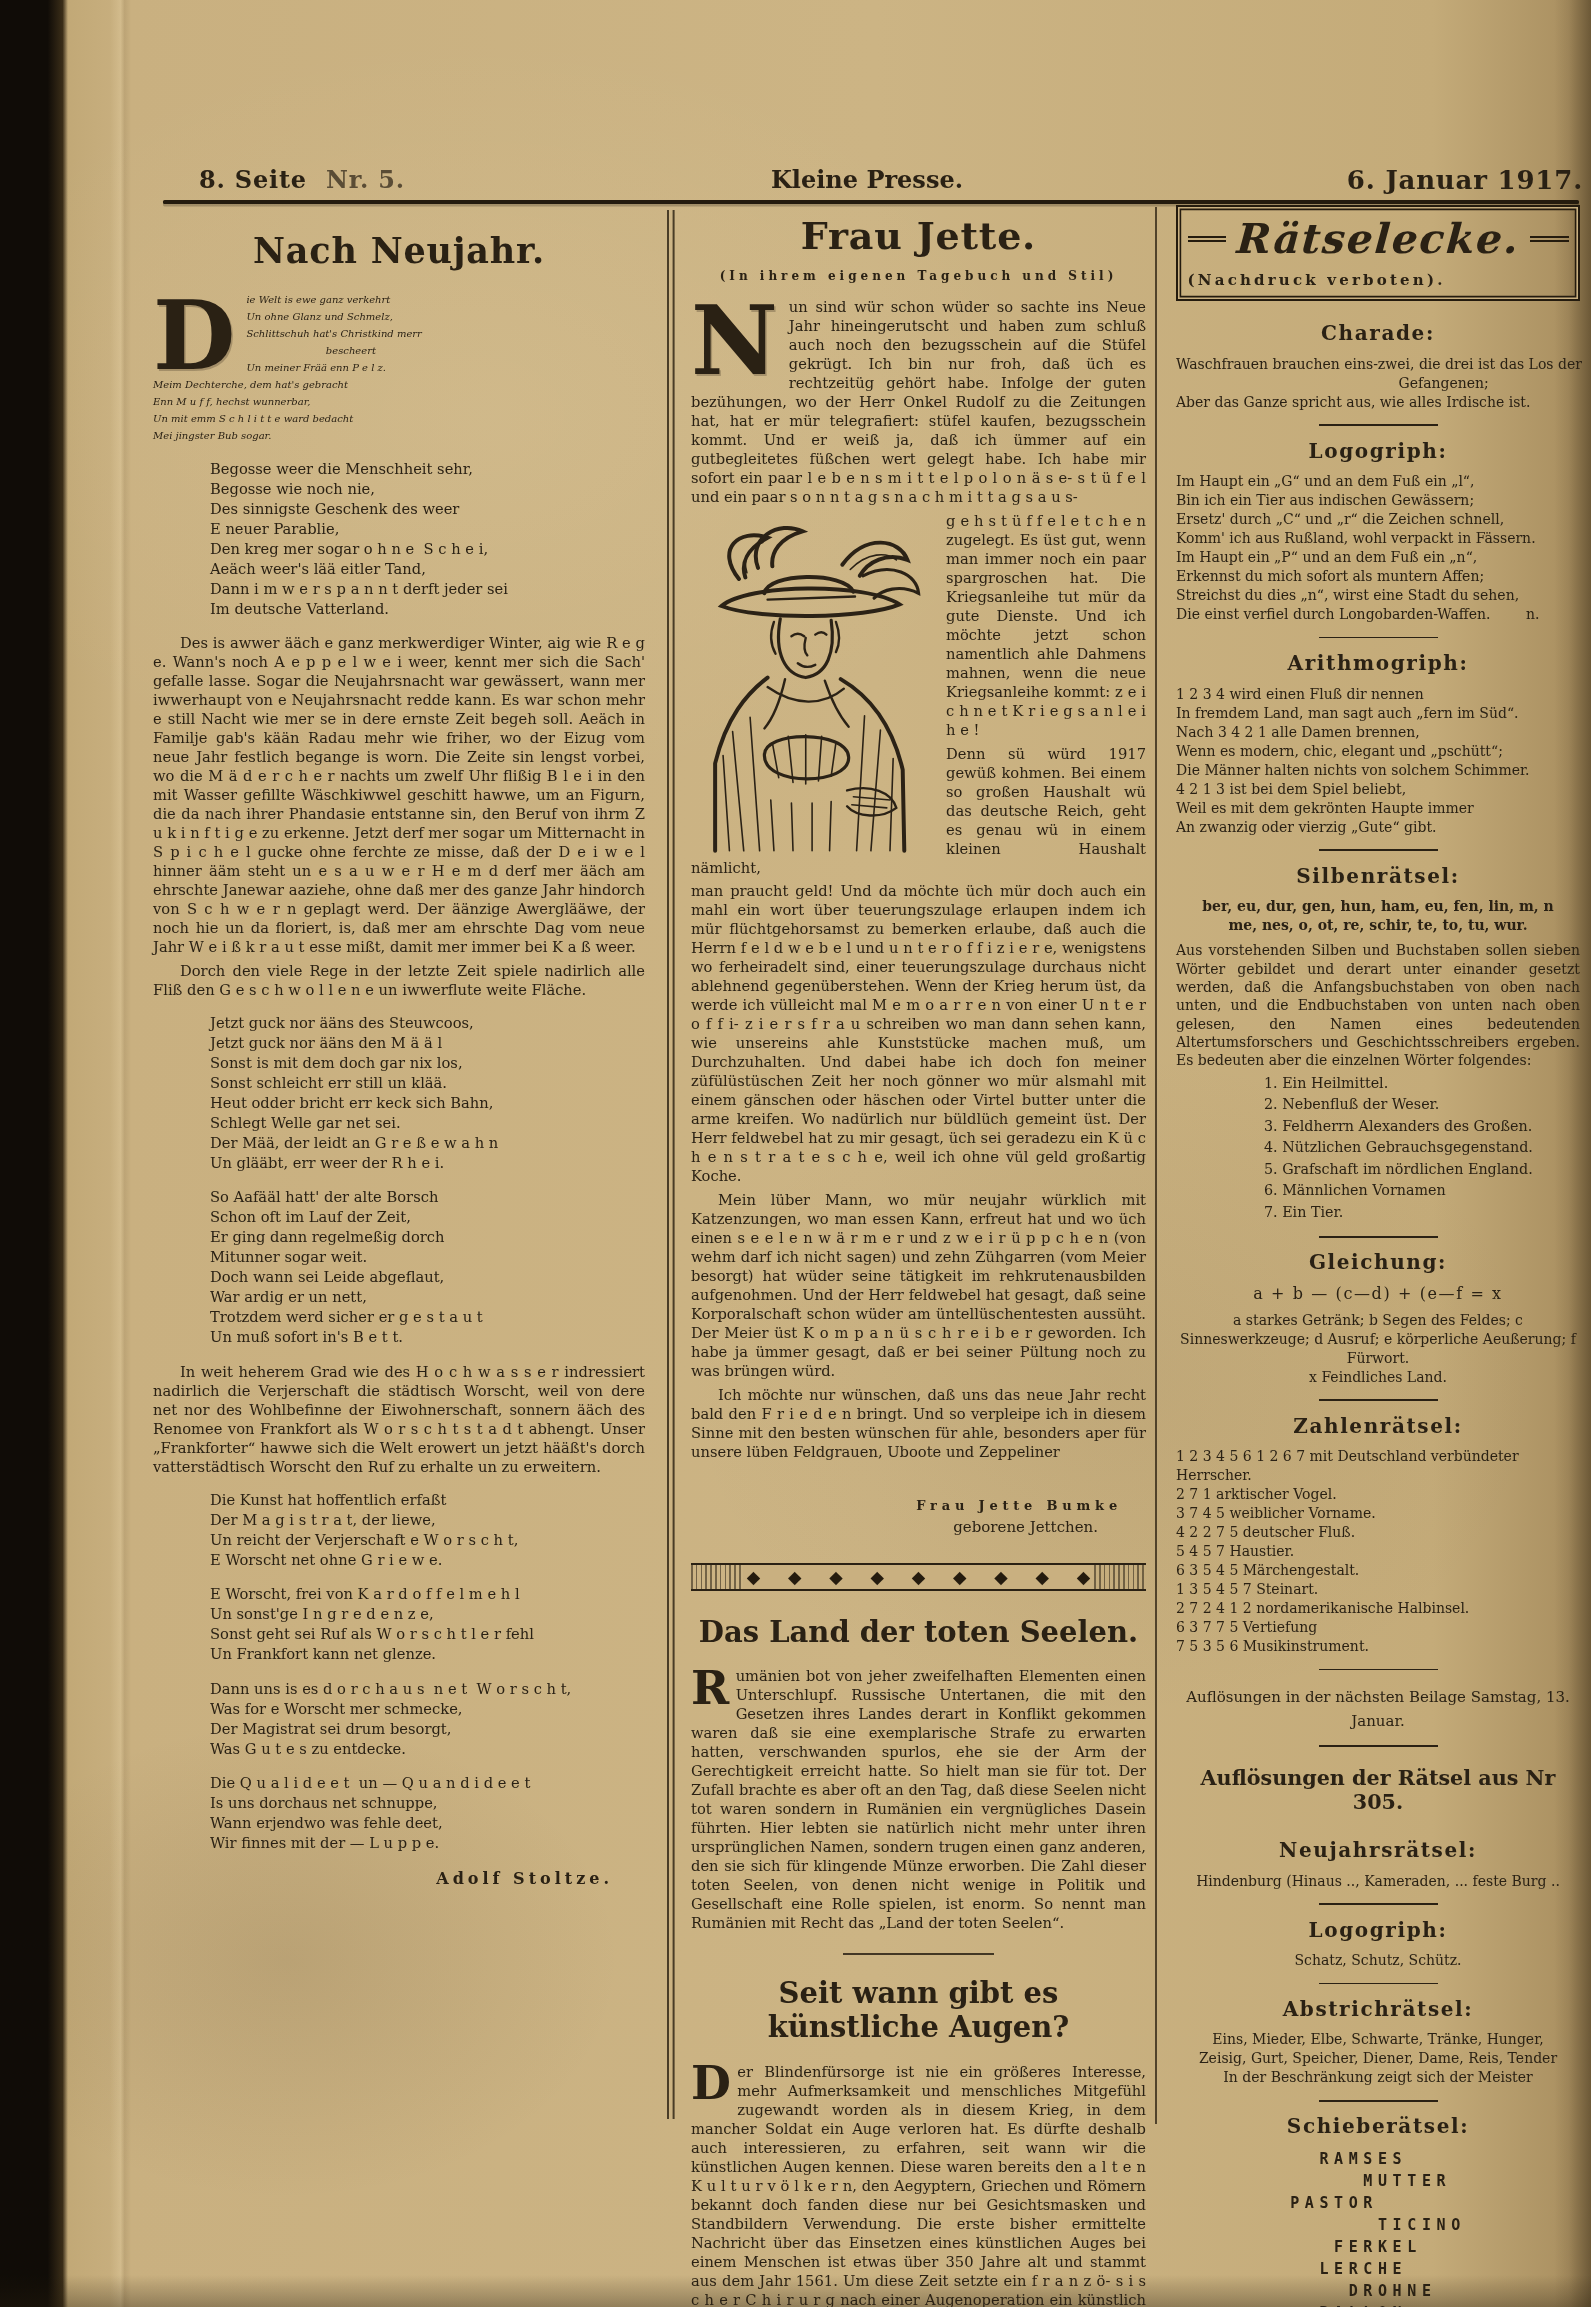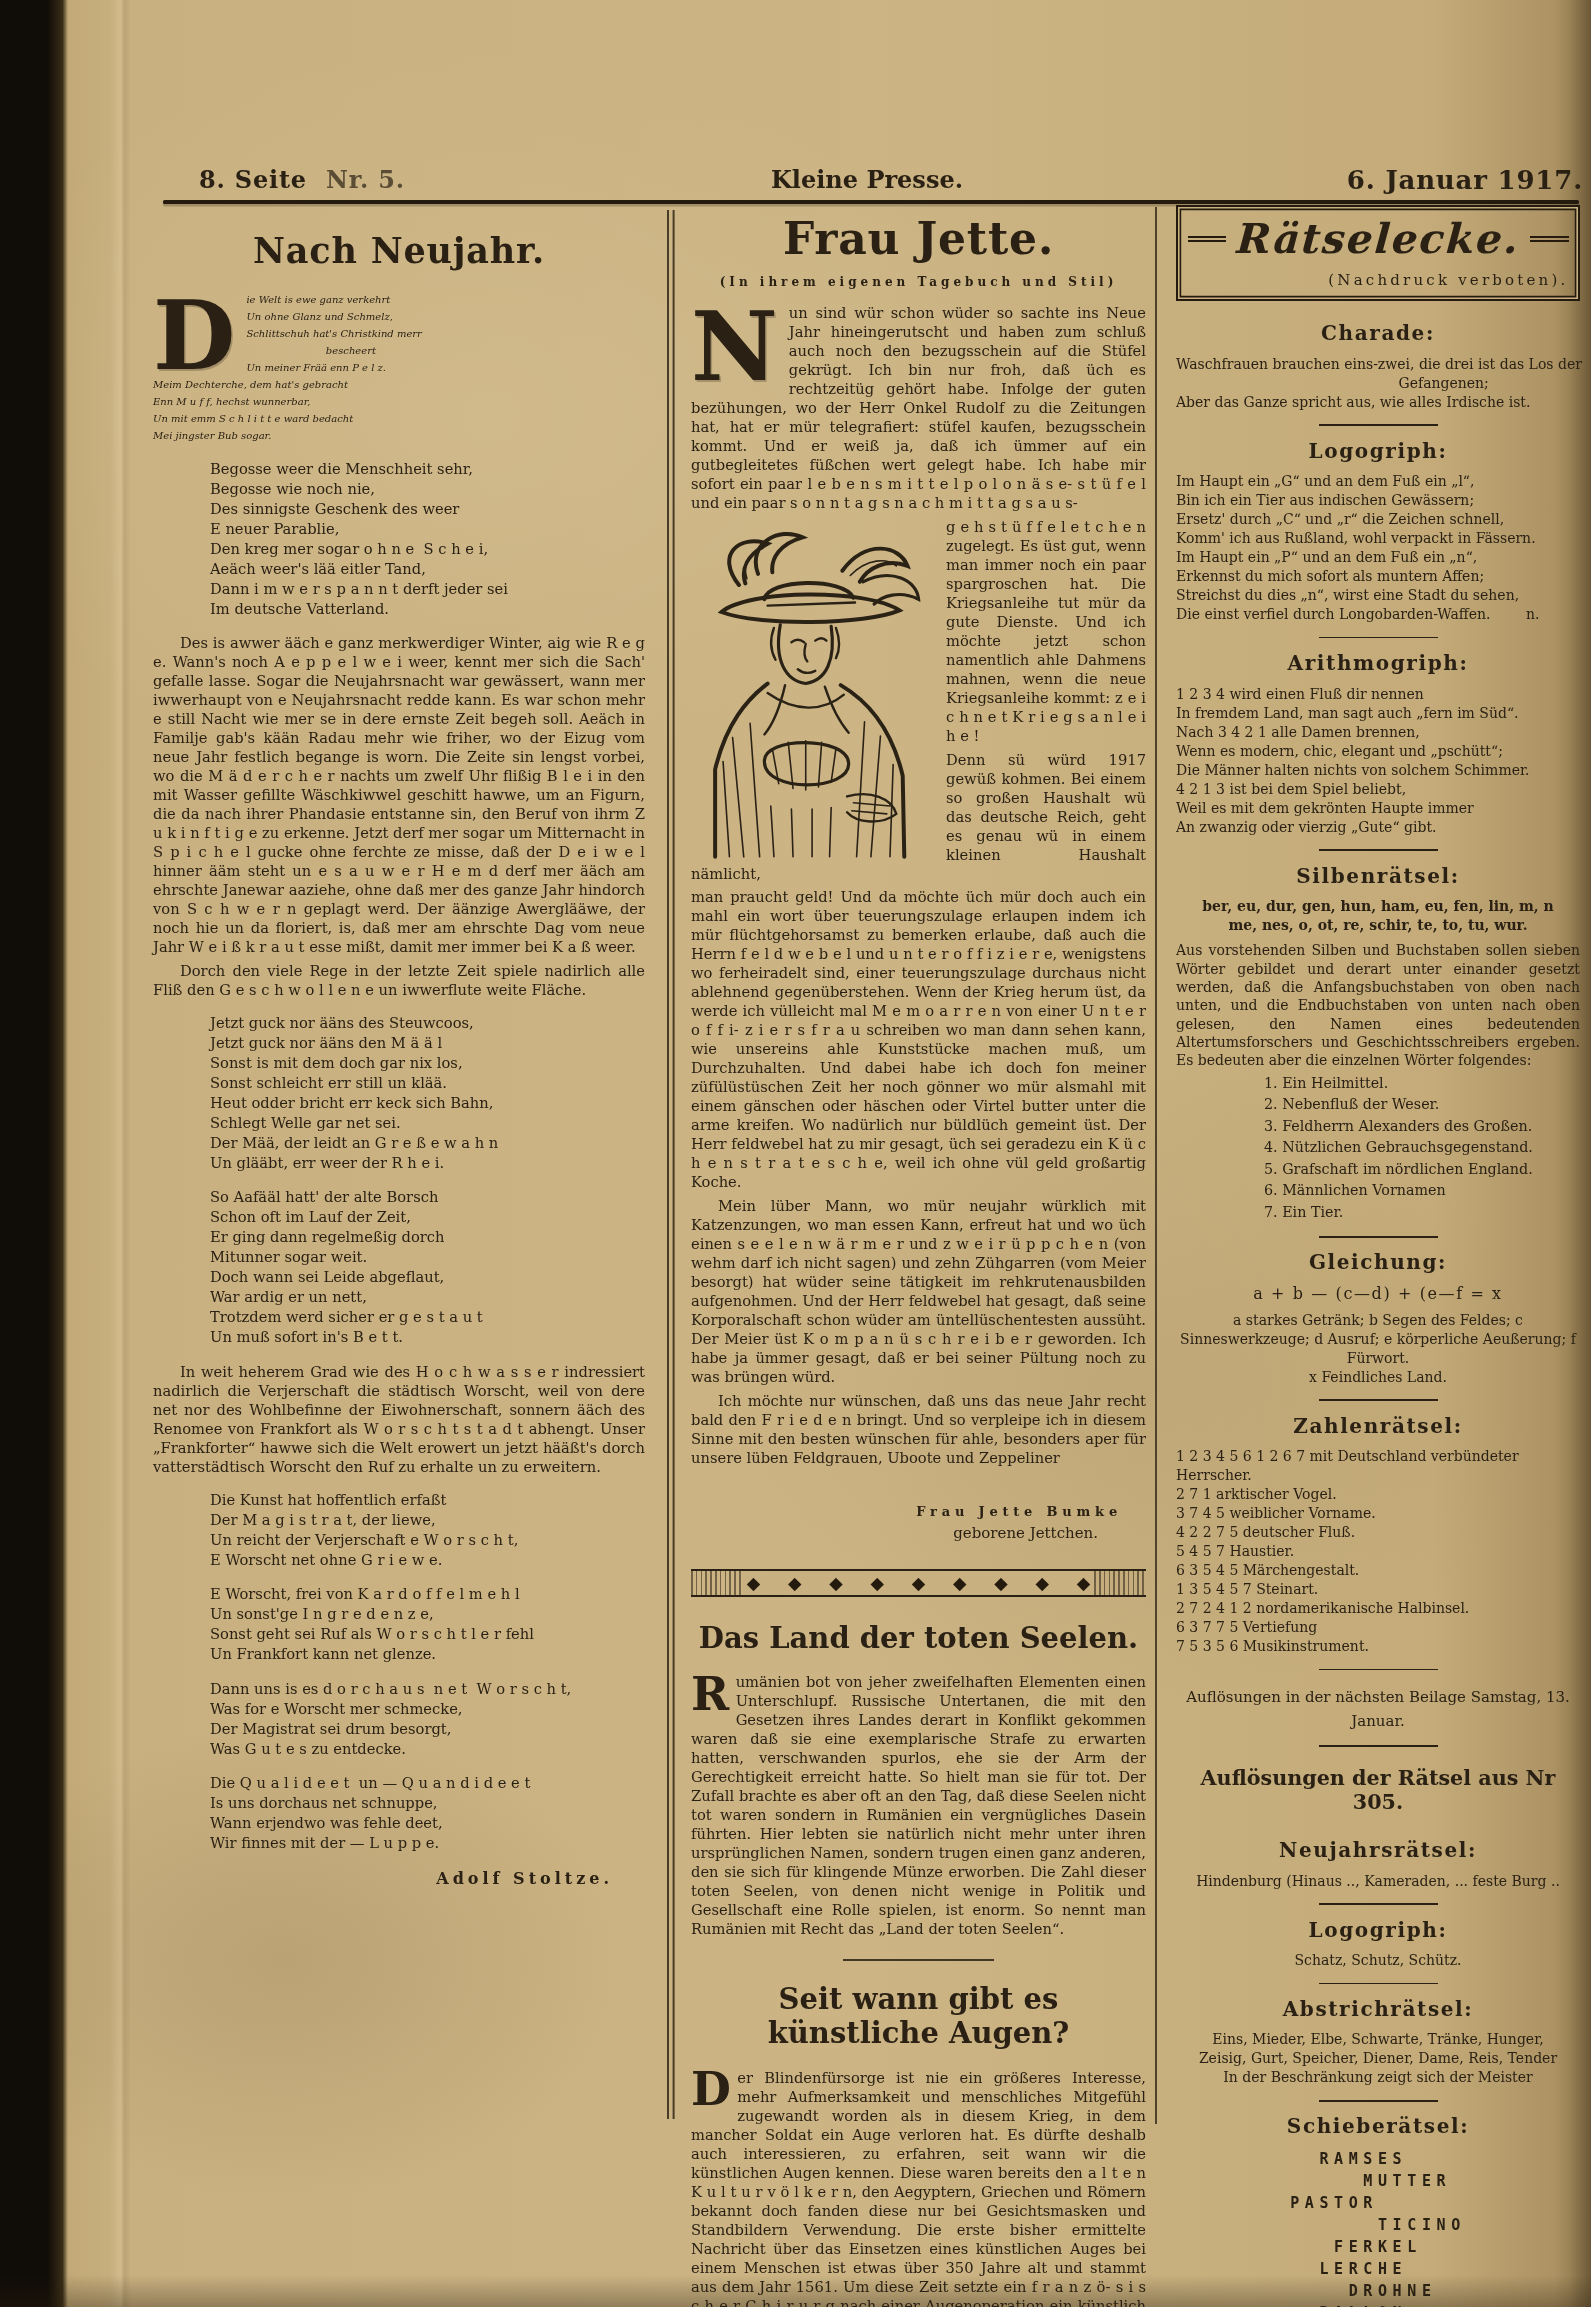--- a/index.html
+++ b/index.html
@@ -39,40 +39,40 @@
   .body-text{font-size:14.7px;line-height:19px;text-align:justify;margin:0 0 4.8px 0;}
   .indent{text-indent:27px;}
   .verse{white-space:pre;font-size:14.7px;line-height:20px;margin:14.3px 0 14.3px 57px;}
   .verse-first{white-space:pre;font-size:10px;line-height:16px;font-style:italic;}
   .article-title{font-size:35px;font-weight:bold;text-align:center;margin:4.8px 0 20.7px 0;letter-spacing:0.8px;}
   .dropcap-big{float:left;font-size:95px;line-height:76px;font-weight:bold;padding:6.4px 11px 0 0;
     text-shadow:1.6px 1.6px 0 rgba(42,33,20,.25);}
   .dropcap-med{float:left;font-size:46px;line-height:37px;font-weight:bold;padding:3.2px 6.4px 0 0;}
   .signature{text-align:right;font-weight:bold;letter-spacing:4px;font-size:16px;margin:16px 32px 0 0;}
 
-  .col2 .article-title{font-size:44px;margin-bottom:11px;}
+  .col2 .article-title{font-size:38px;margin-bottom:11px;}
   .subtitle{text-align:center;font-weight:bold;font-size:12px;letter-spacing:4px;margin:0 0 14.3px 0;}
   .jette-fig{float:left;width:239px;height:337px;margin:6.4px 16px 3.2px 0;}
   .sig-line1{text-align:right;font-weight:bold;letter-spacing:4.8px;font-size:13px;margin:37px 24px 0 0;}
   .sig-line2{text-align:right;font-size:15px;margin:4.8px 48px 0 0;}
 
   .ornament{margin:27px 0 24px 0;height:24px;border-top:2.4px solid #2a2114;border-bottom:2.4px solid #2a2114;
     background:repeating-linear-gradient(90deg, rgba(42,33,20,.55) 0 1.6px, transparent 1.6px 4.8px);
     text-align:center;overflow:hidden;}
   .ornament span{display:inline-block;white-space:pre;font-size:17.5px;line-height:24px;color:#241b0e;
     background:#c9b080;padding:0 3.2px;letter-spacing:0;}
   .h2-title{font-size:29px;font-weight:bold;text-align:center;margin:8px 0 17.5px 0;}
   .small-div{width:151px;height:2.4px;background:#2a2114;margin:20.7px auto 20.7px auto;opacity:.85;}
 
   .rz-box{border:2.4px solid #241b0e;box-shadow:inset 0 0 0 1.6px #c9b080, inset 0 0 0 3.2px #241b0e;
     padding:8px 9.5px 9.5px 9.5px;margin-bottom:20.7px;}
   .rz-titlerow{display:flex;align-items:center;gap:11px;}
   .rz-titlerow:before,.rz-titlerow:after{content:"";flex:1;border-top:6.4px double #241b0e;}
   .rz-title{font-size:41px;font-weight:bold;font-style:italic;transform:skewX(-4deg);letter-spacing:1.6px;}
-  .rz-sub{text-align:right;font-weight:normal;font-size:15px;letter-spacing:3.2px;margin-top:8px;}
+  .rz-sub{text-align:left;font-weight:bold;font-size:15px;letter-spacing:3.2px;margin-top:8px;}
 
   .pz-h{font-size:20px;font-weight:bold;text-align:center;letter-spacing:1.6px;margin:12.7px 0 9.5px 0;}
   .pz-text{font-size:14px;line-height:18.3px;text-align:justify;margin:0 0 3.2px 0;}
   .pz-pre{white-space:pre;font-size:14px;line-height:19px;}
   .pz-preline{white-space:pre-line;font-size:14px;line-height:19px;}
   .pz-center{text-align:center;}
   .pz-div{width:119px;height:1.6px;background:#2a2114;margin:12.7px auto 11px auto;}
   .pz-items{white-space:pre-line;font-size:14.3px;line-height:21.5px;margin-left:88px;}
   .formula{text-align:center;font-size:16px;letter-spacing:1.6px;margin:4.8px 0 8px 0;}
   .note{text-align:center;font-size:15px;line-height:24px;margin-top:14.3px;}

